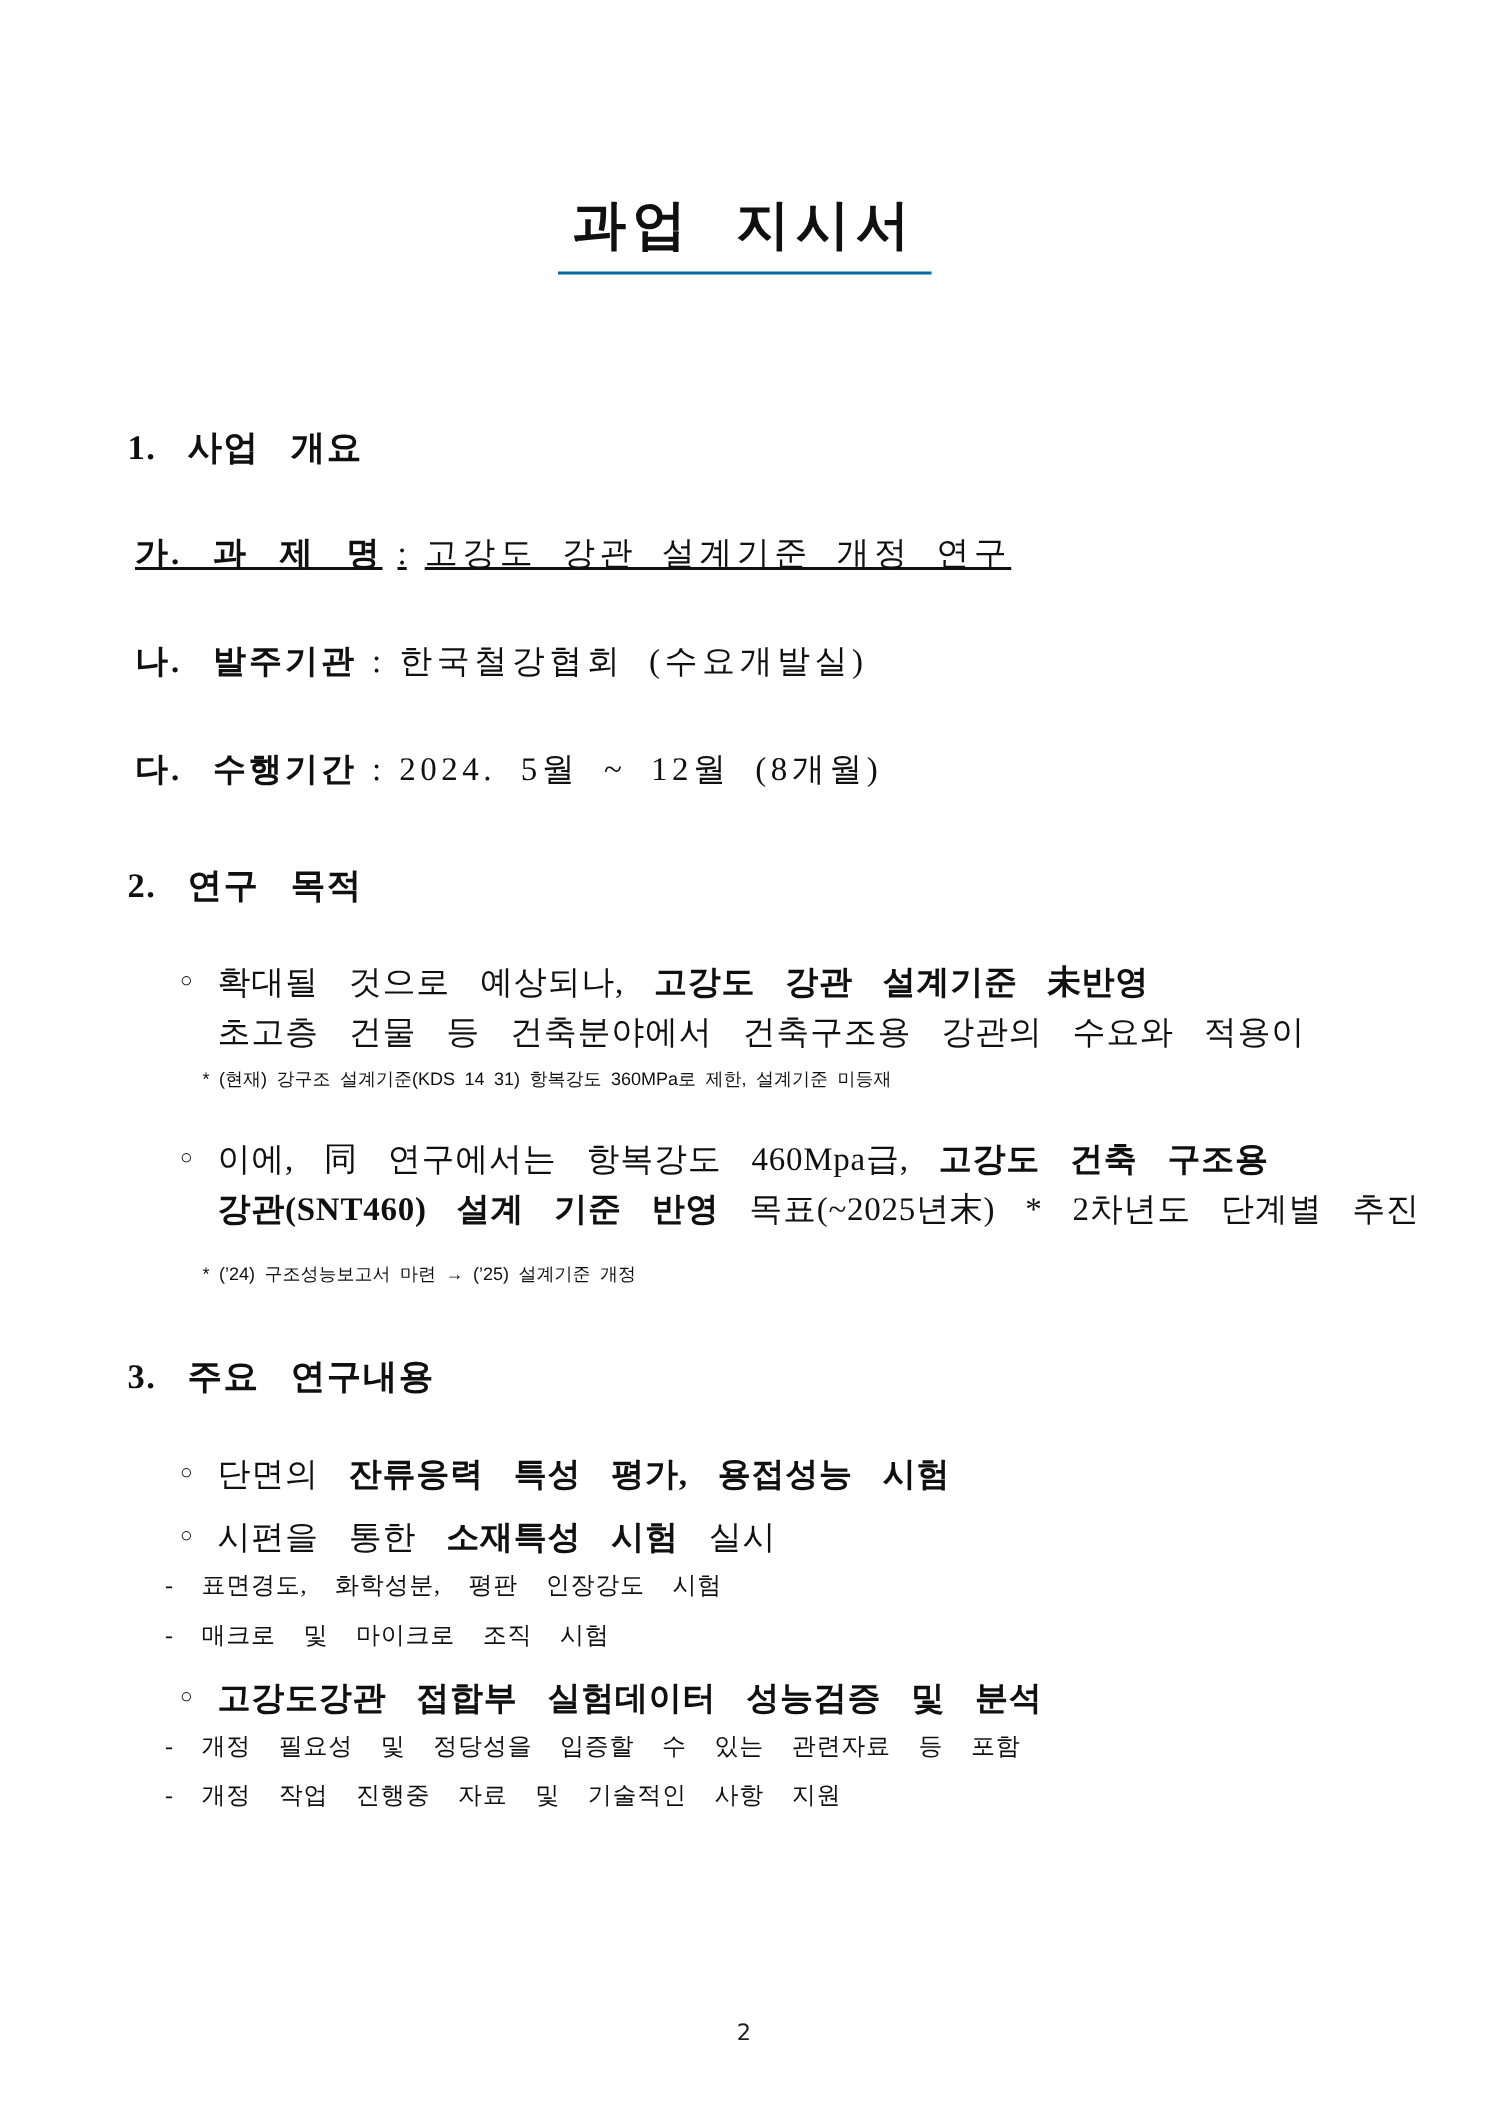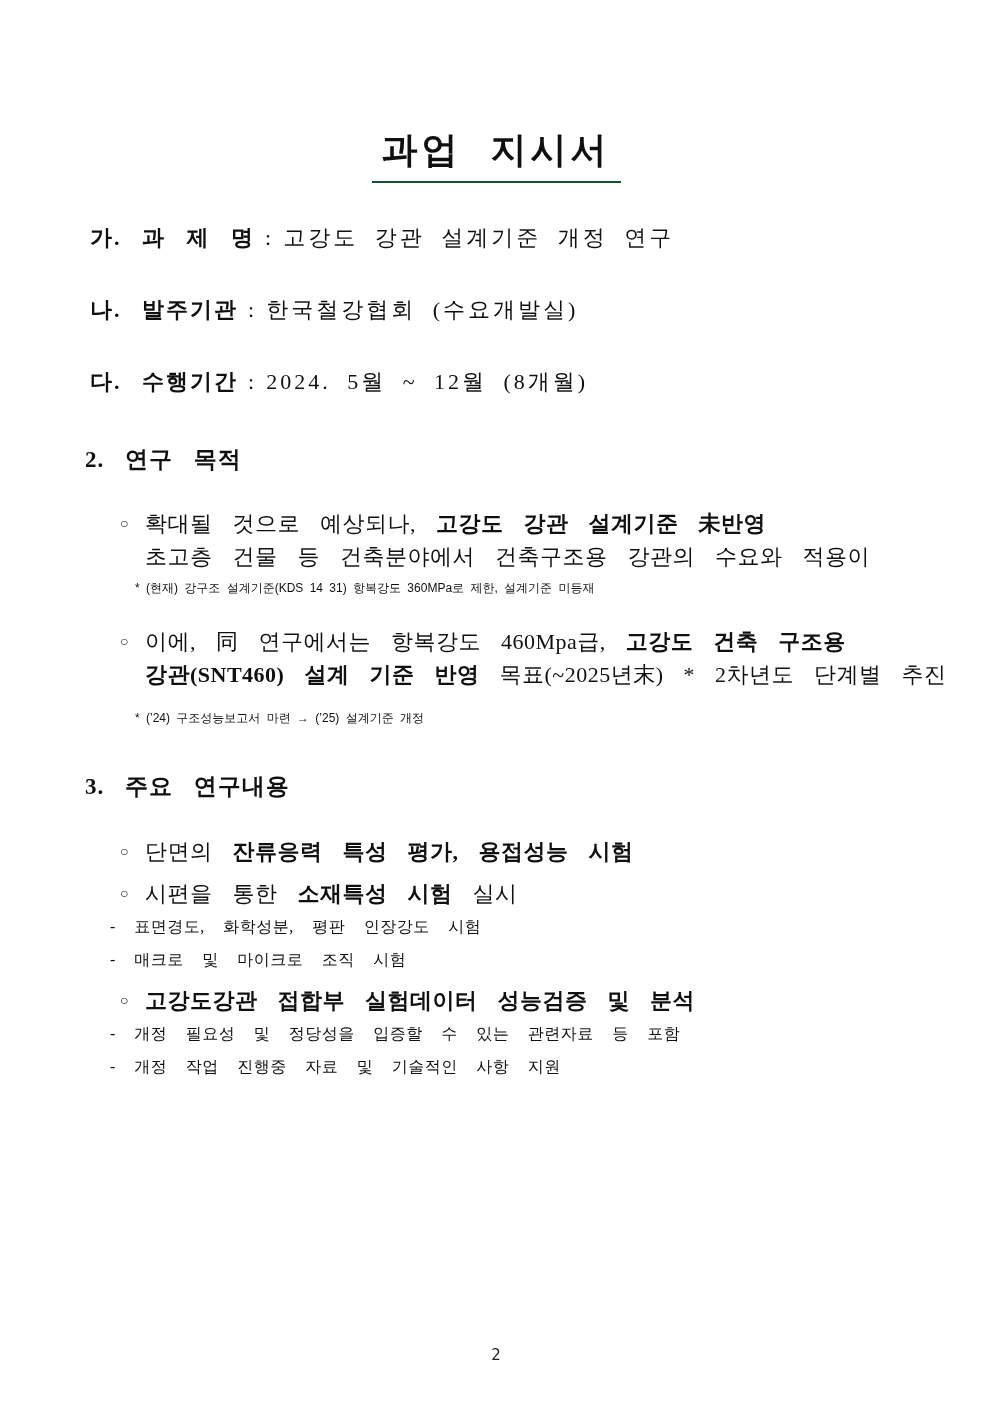--- a/index.html
+++ b/index.html
@@ -10,39 +10,39 @@
     color: #101010;
     font-family: "Liberation Serif", "DejaVu Serif", serif;
     position: relative;
     overflow: hidden;
   }
   .title-row { text-align: center; padding-top: 126px; }
   .doc-title {
     display: inline-block;
     font-size: 36px; font-weight: bold;
     letter-spacing: 4px; word-spacing: 16px;
-    border-bottom: 2px solid #14532d;
+    border-bottom: 2px solid #0369a1;
     padding: 0 10px 6px 10px;
     white-space: pre-wrap;
   }
   .sec-heading {
     font-size: 23px; font-weight: bold;
     letter-spacing: 1px; word-spacing: 14px;
     margin-left: 85px; line-height: 30px;
     white-space: pre-wrap;
   }
   #sec1 { margin-top: 101px; }
   #sec2 { margin-top: 48px; }
   #sec3 { margin-top: 43px; }
   .overview-item {
     margin-left: 90px; margin-top: 42px;
     font-size: 22px; line-height: 30px;
     white-space: pre;
   }
-  .overview-item.first { margin-top: 40px; }
+  .overview-item.first { margin-top: 40px; text-decoration: underline; }
   .item-label { font-weight: bold; letter-spacing: 2px; word-spacing: 13px; }
   .item-colon { padding: 0 12px 0 10px; }
   .item-value { letter-spacing: 3px; word-spacing: 8px; }
   .bullet { display: flex; margin-left: 120px; }
   .bullet .marker {
     flex: none; width: 25px;
     font-size: 14px; line-height: 33px;
   }
   .btext {
     font-size: 22px; line-height: 33px;
@@ -76,20 +76,21 @@
     font-size: 15px; color: #222;
   }
 </style>
 </head>
 <body>
 
 <div class="page">
 
   <div class="title-row"><span class="doc-title">과업 지시서</span></div>
 
+  <div class="sec-heading" id="sec1">1. 사업 개요</div>
 
   <div class="overview-item first"><span class="item-label">가. 과 제 명</span><span class="item-colon">:</span><span class="item-value">고강도 강관 설계기준 개정 연구</span></div>
 
   <div class="overview-item"><span class="item-label">나. 발주기관</span><span class="item-colon">:</span><span class="item-value">한국철강협회 (수요개발실)</span></div>
 
   <div class="overview-item"><span class="item-label">다. 수행기간</span><span class="item-colon">:</span><span class="item-value">2024. 5월 ~ 12월 (8개월)</span></div>
 
 
   <div class="sec-heading" id="sec2">2. 연구 목적</div>
 

